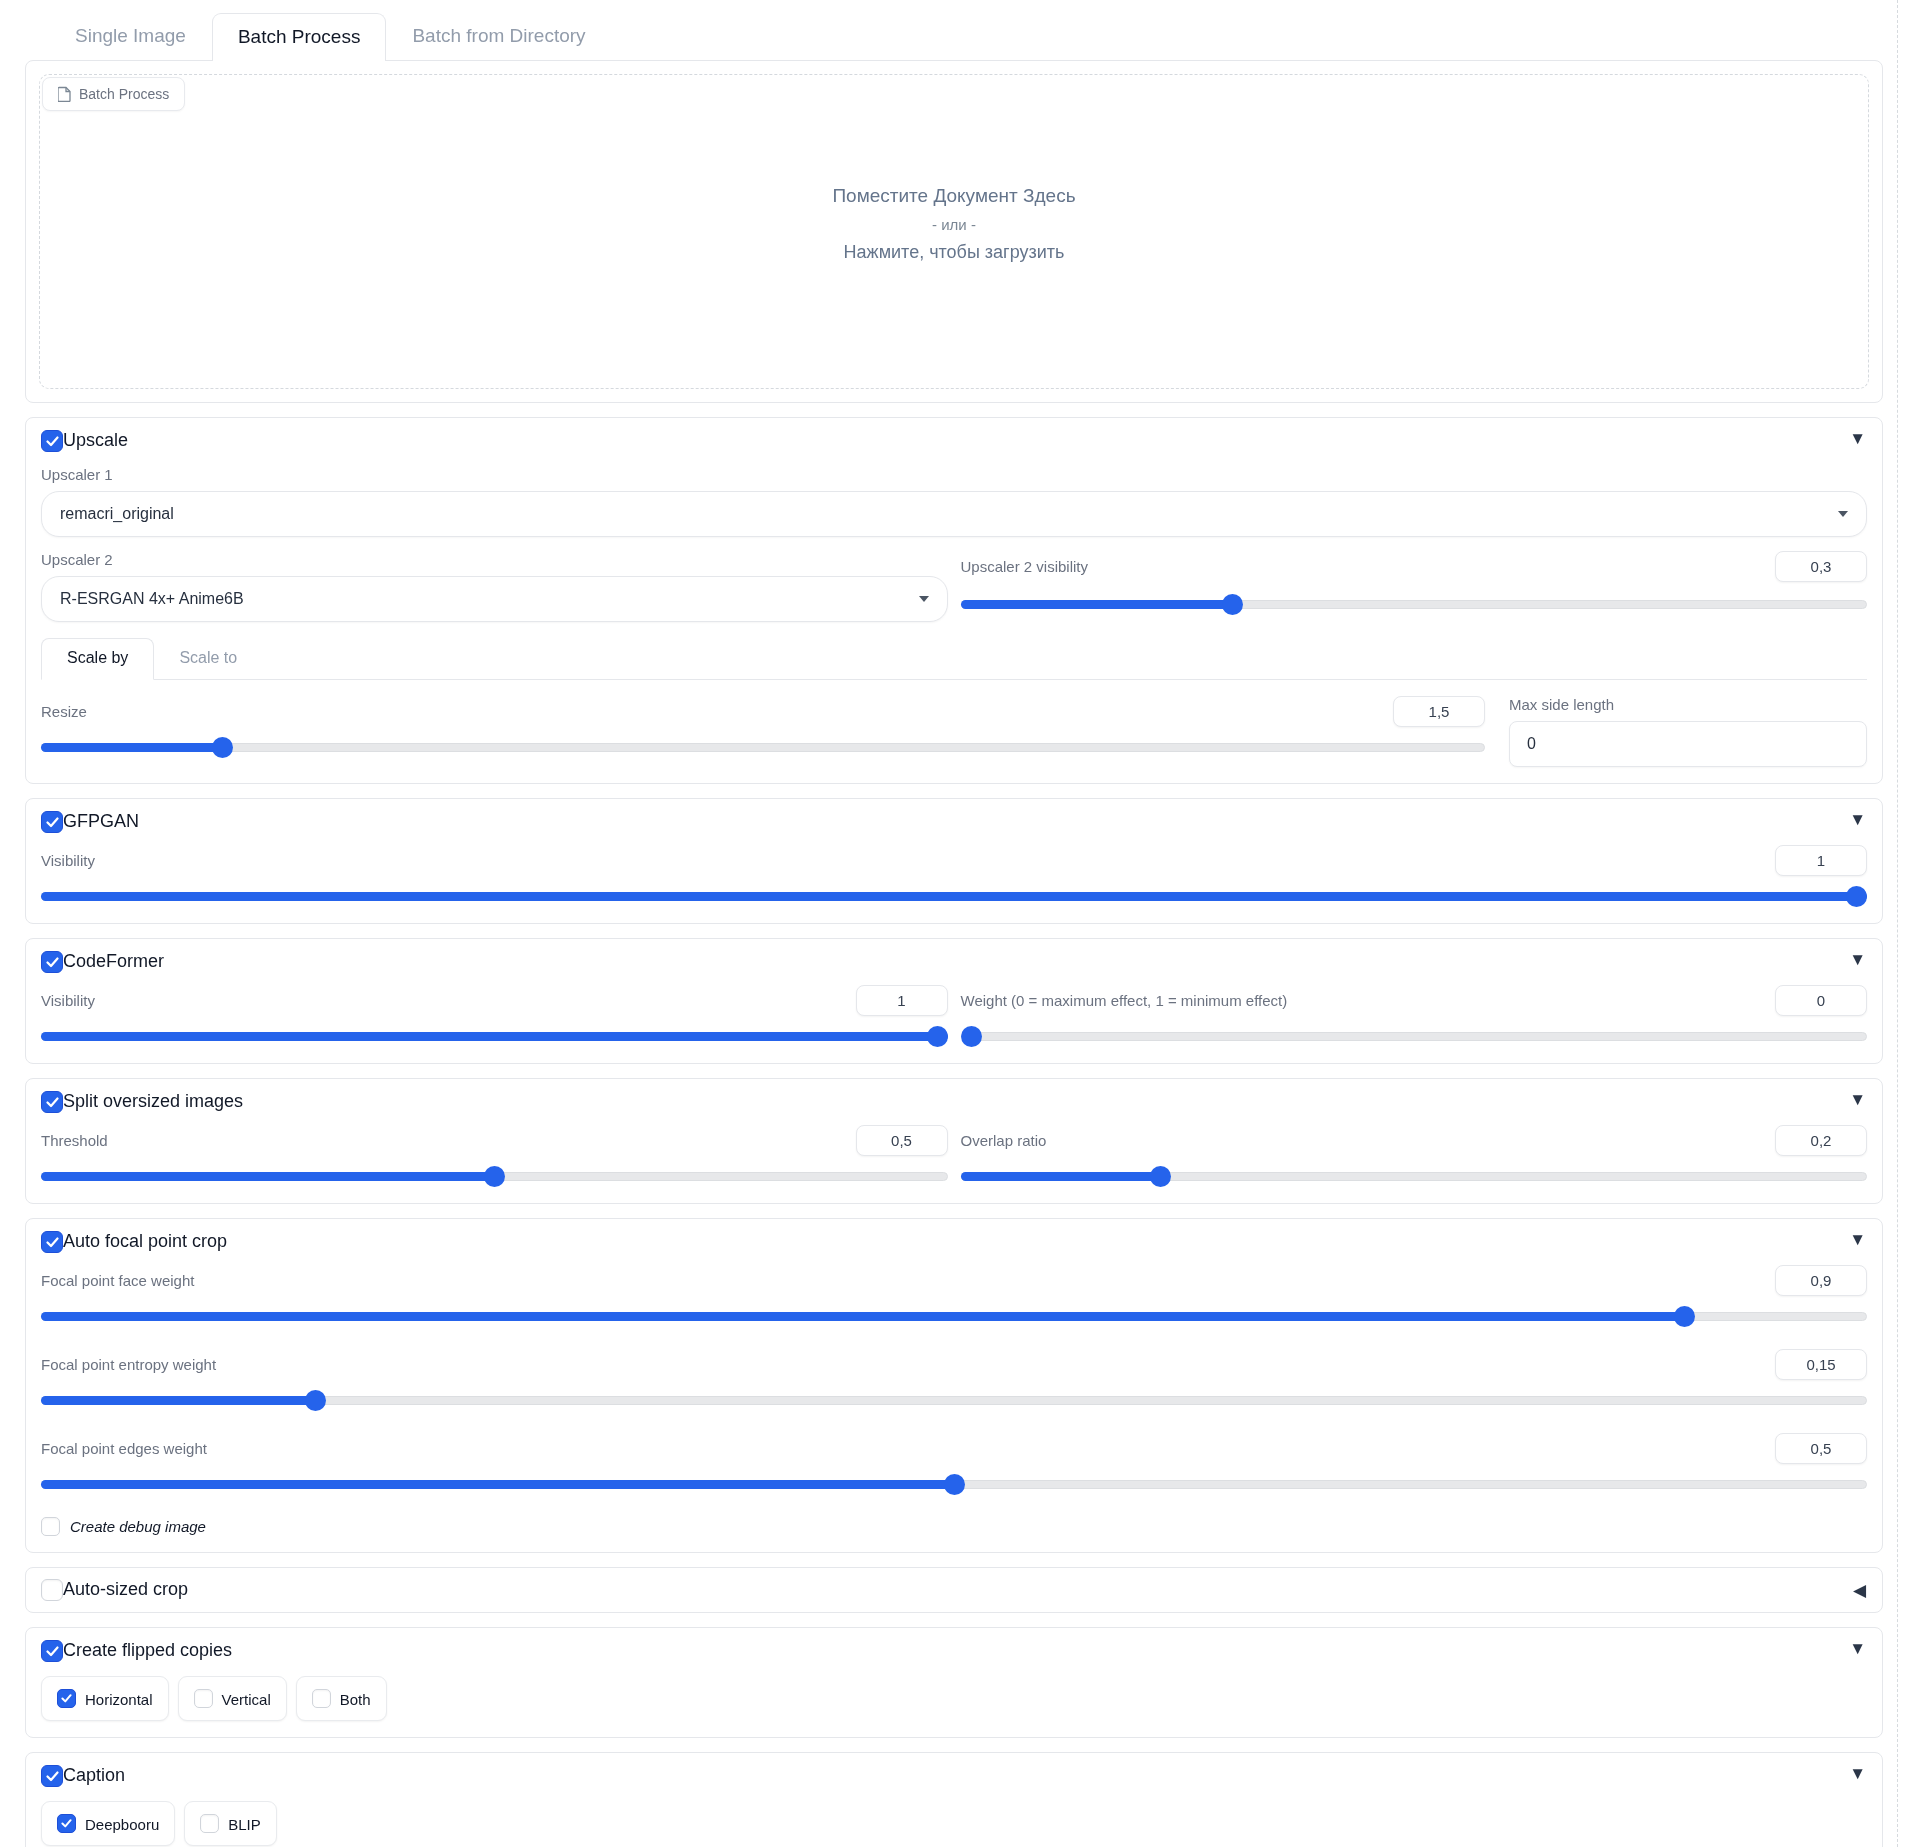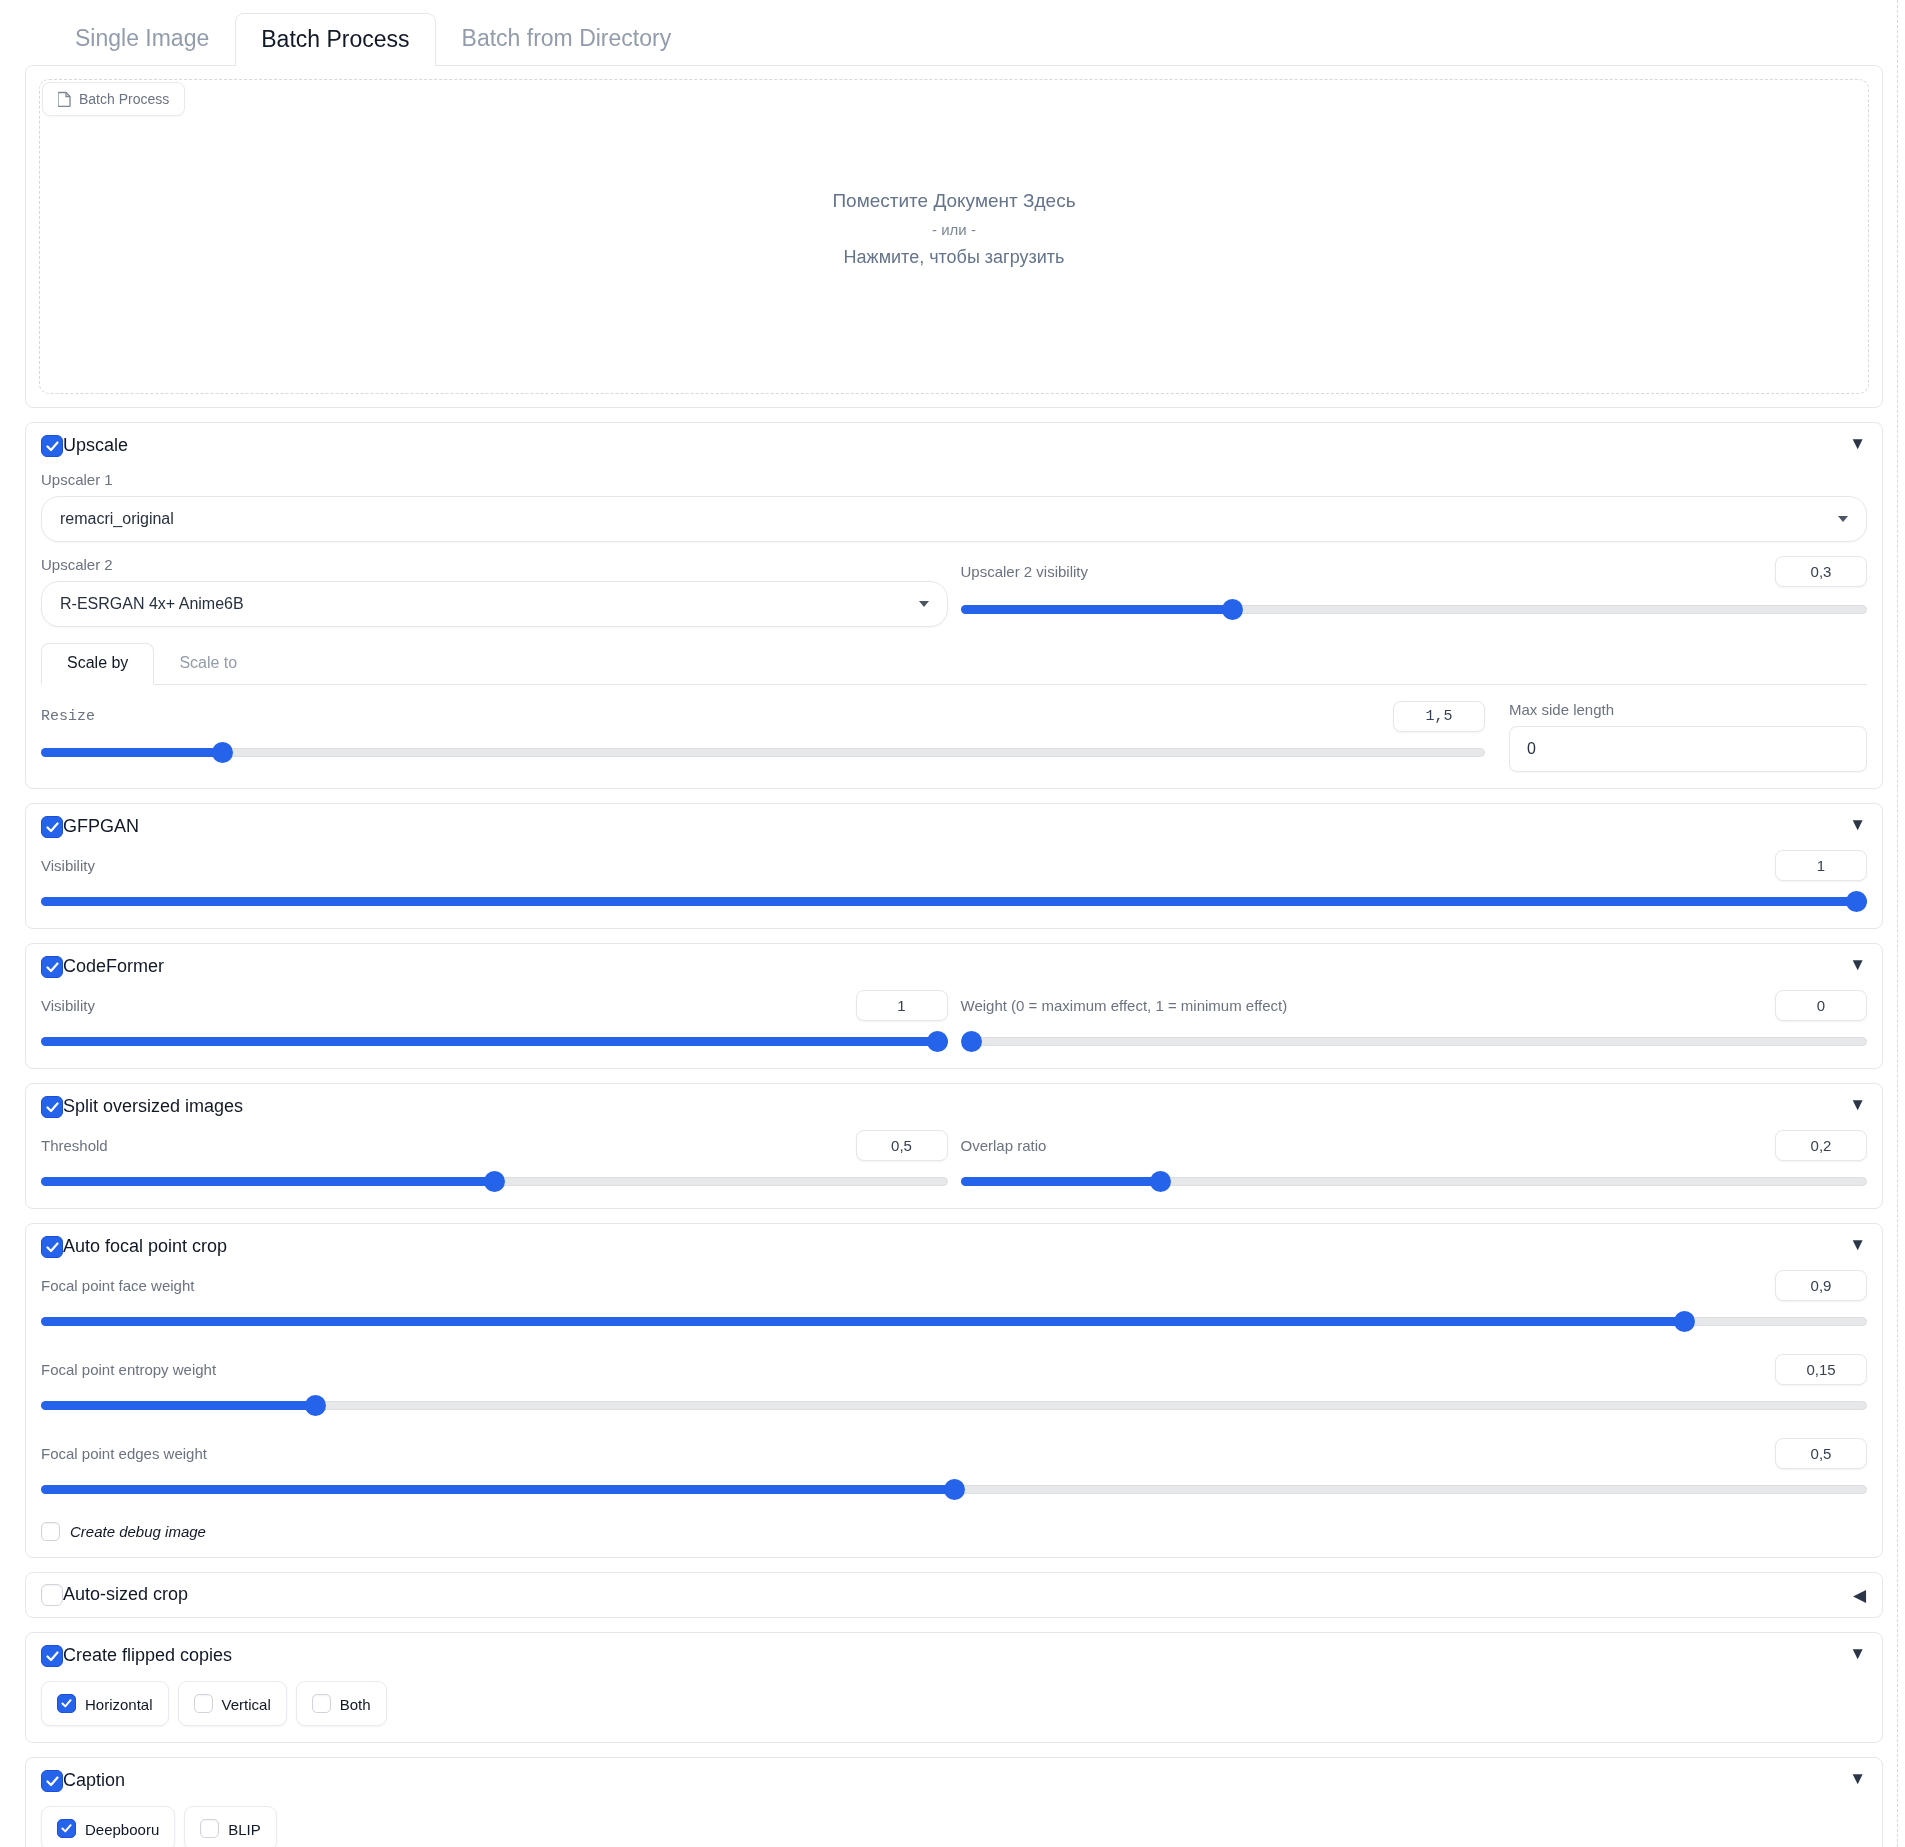--- a/index.html
+++ b/index.html
@@ -14,21 +14,21 @@
   }
   .page-right-dashed {
     position: absolute; top: 0; bottom: 0; right: 7px;
     border-left: 1px dashed #d6dade;
   }
   .content { margin: 0 22px 0 25px; }
 
   
   .tabbar { display: flex; align-items: flex-end; padding-left: 24px; position: relative; z-index: 2; }
   .tab {
-    font-size: 23px; color: #929cab; padding: 12px 25px 13px; cursor: pointer;
+    font-size: 19px; color: #929cab; padding: 12px 25px 13px; cursor: pointer;
     border: 1px solid transparent; border-bottom: none; white-space: nowrap;
   }
   .tab.active {
     color: #111827; background: #fff;
     border-color: #e5e7eb; border-radius: 9px 9px 0 0;
     margin-bottom: -1px; position: relative;
   }
   .tabpanel {
     border: 1px solid #e5e7eb; border-radius: 8px; background: #fff;
     padding: 13px; position: relative; z-index: 1;
@@ -124,21 +124,21 @@
 
   
   .subtabs { display: flex; align-items: flex-end; border-bottom: 1px solid #e5e7eb; margin-top: 16px; }
   .subtab { font-size: 16px; color: #929cab; padding: 10px 25px 12px; cursor: pointer; }
   .subtab.active {
     color: #111827; background: #fff; border: 1px solid #e5e7eb; border-bottom: 1px solid #fff;
     border-radius: 8px 8px 0 0; margin-bottom: -1px;
   }
 
   .scale-row { display: flex; gap: 24px; margin-top: 4px; }
-  .scale-left { flex: 1; font-family: Liberation Mono, monospace; }
+  .scale-left { flex: 1; }
   .scale-right { flex: 0 0 358px; }
   .scale-right .lbl { display: block; margin: 12px 0 8px; }
 
   
   .chip-row { display: flex; gap: 9px; margin-top: 14px; }
   .chip {
     display: inline-flex; align-items: flex-end; gap: 9px;
     border: 1px solid #e9ebee; border-radius: 9px; background: #fff;
     box-shadow: 0 1px 2px rgba(0,0,0,.05);
     padding: 12px 15px; cursor: pointer; font-size: 15px; color: #111827;

